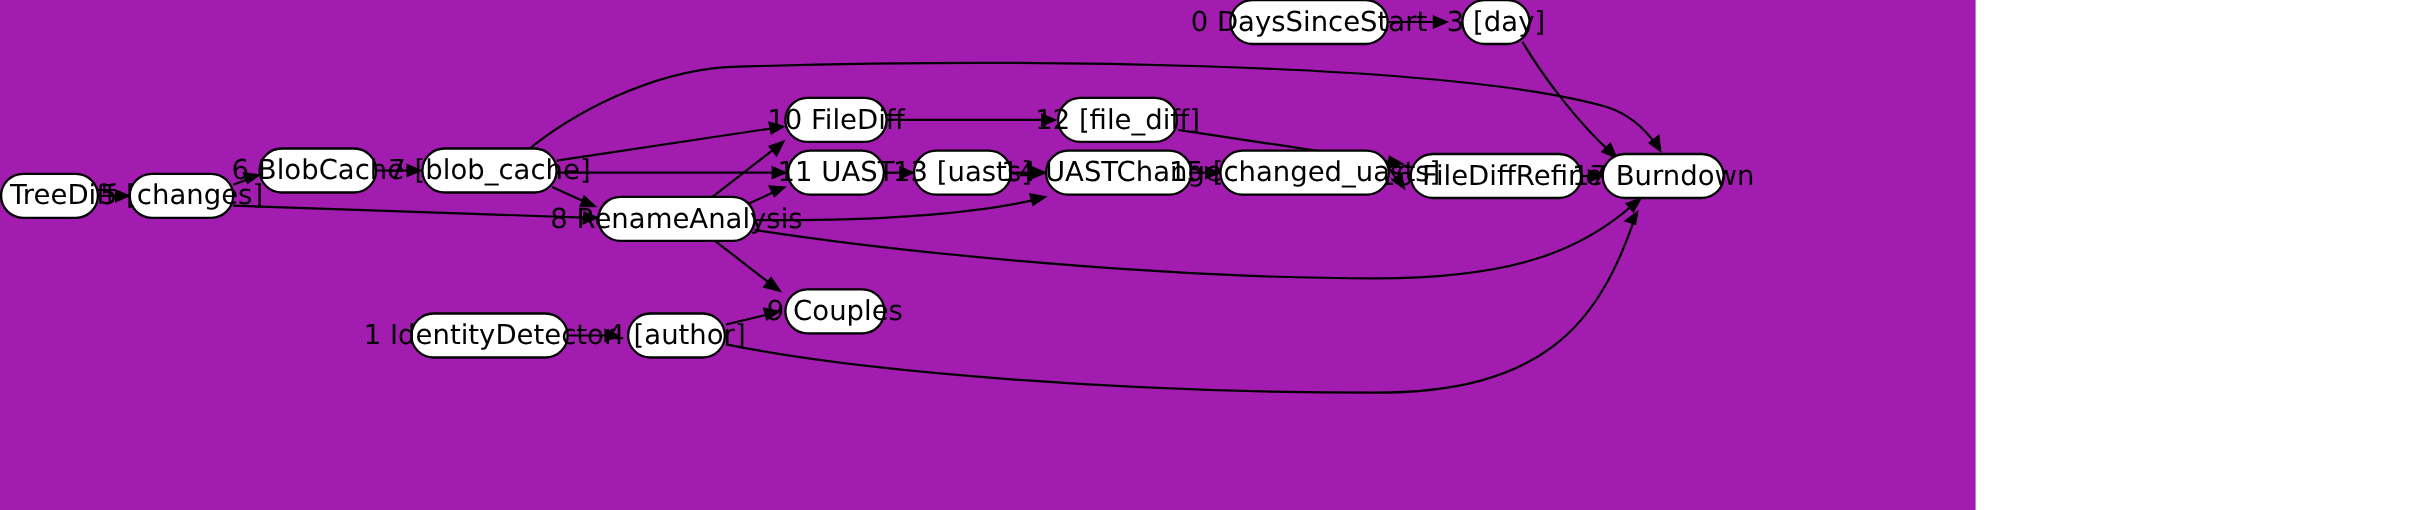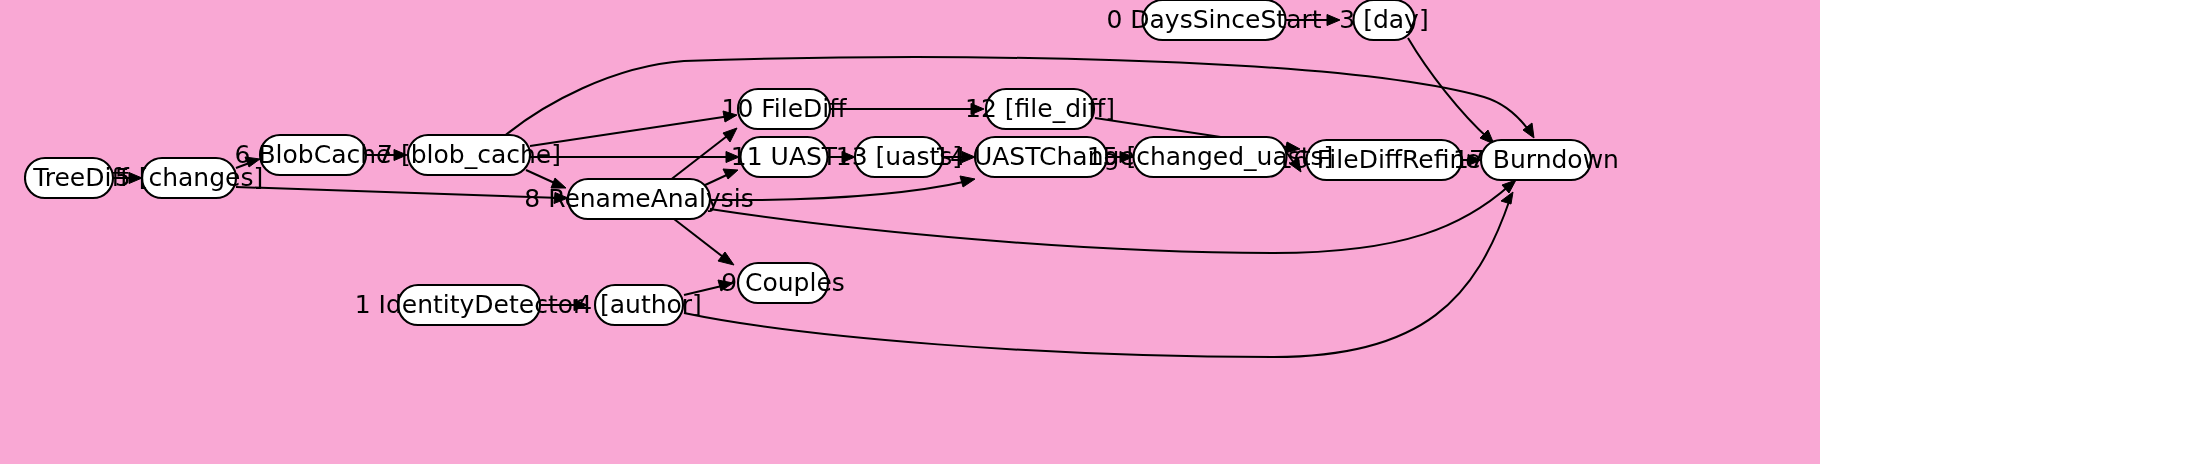--- a/index.html
+++ b/index.html
@@ -10,22 +10,21 @@
   body {
     width: 2195px;
     height: 464px;
     overflow: hidden;
     font-family: "DejaVu Sans", sans-serif;
   }
   #graph-root {
     position: relative;
     width: 1796px;
     height: 464px;
-    background: #f9a8d4;
-    padding-left: 24px;
+    background: #a21caf;
   }
   svg#graph-svg {
     display: block;
     width: 2195px;
     height: 464px;
   }
   .node-shape {
     fill: #ffffff;
     stroke: #000000;
     stroke-width: 2.1;

